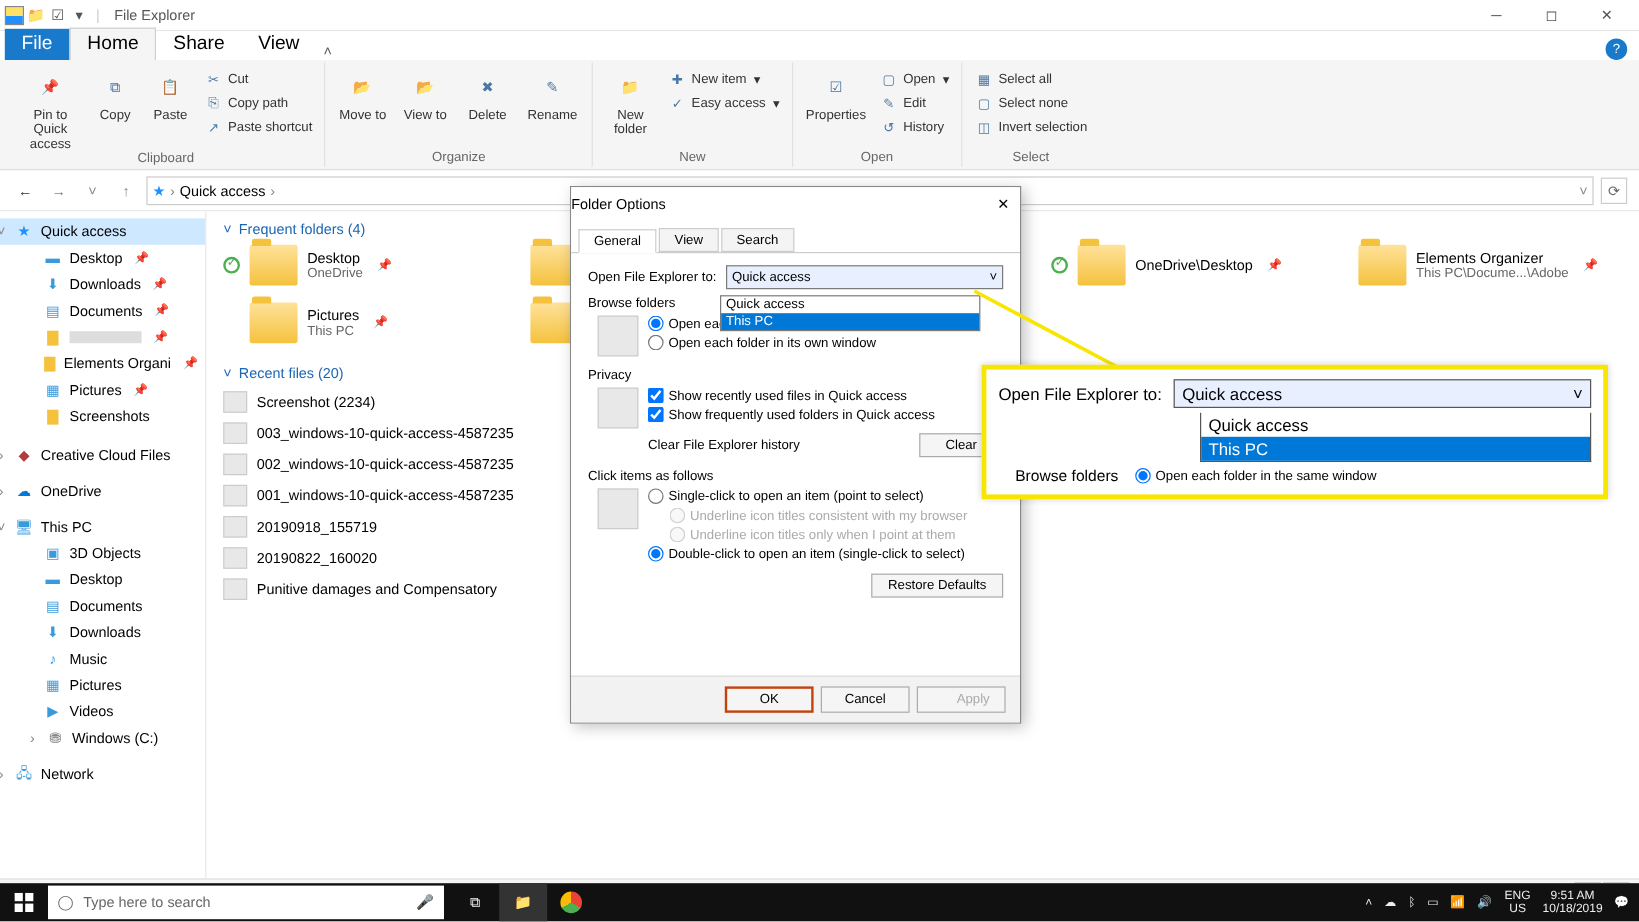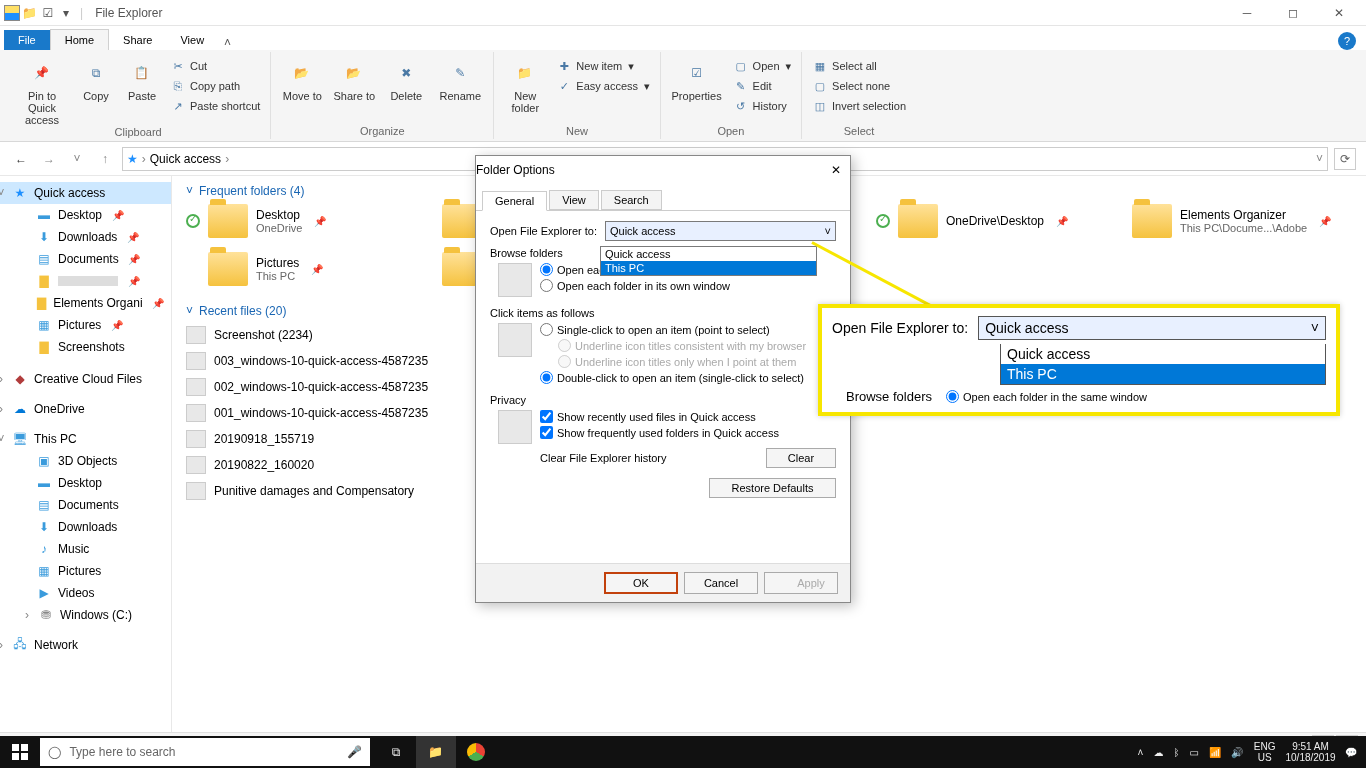--- a/index.html
+++ b/index.html
@@ -5,21 +5,21 @@
 * { margin: 0; padding: 0; box-sizing: border-box; font-family: "Segoe UI", Tahoma, sans-serif; }
 body { width: 1366px; height: 768px; background: #fff; color: #000; font-size: 12px; position: relative; overflow: hidden; }
 .titlebar { height: 26px; background: #fff; display: flex; align-items: center; padding: 0 4px; border-bottom: 1px solid #e5e5e5; }
 .titlebar .icon-row { display: flex; gap: 2px; align-items: center; }
 .titlebar .app-icon { width: 16px; height: 16px; background: linear-gradient(#ffe066 50%, #1e90ff 50%); border: 1px solid #888; }
 .titlebar .qat { width: 16px; height: 16px; display: flex; align-items: center; justify-content: center; color: #555; }
 .titlebar .title-text { margin-left: 8px; color: #555; }
 .titlebar .win-controls { margin-left: auto; display: flex; }
 .titlebar .win-controls div { width: 46px; height: 26px; display: flex; align-items: center; justify-content: center; color: #555; }
 .ribbon-tabs { height: 24px; display: flex; align-items: end; padding-left: 4px; background: #fff; }
-.ribbon-tabs .tab { padding: 4px 14px; font-size: 11px; cursor: pointer; text-align: center; }
+.ribbon-tabs .tab { padding: 4px 14px; font-size: 16px; cursor: pointer; text-align: center; }
 .ribbon-tabs .tab.file { background: #1979ca; color: #fff; }
 .ribbon-tabs .tab.active { border: 1px solid #d0d0d0; border-bottom: none; background: #f5f5f5; }
 .help-icon { margin-left: auto; margin-right: 10px; width: 18px; height: 18px; border-radius: 50%; background: #1979ca; color: #fff; display: flex; align-items: center; justify-content: center; font-size: 11px; }
 .chev-up { margin-right: 10px; color: #555; padding: 0 6px; }
 .ribbon { height: 92px; background: #f5f5f5; border-bottom: 1px solid #d8d8d8; display: flex; padding: 2px 6px; }
 .ribbon-group { display: flex; flex-direction: column; align-items: center; padding: 2px 8px; border-right: 1px solid #e0e0e0; }
 .ribbon-group:last-child { border-right: none; }
 .ribbon-group .group-body { display: flex; gap: 6px; align-items: flex-start; flex: 1; }
 .ribbon-group .group-label { font-size: 11px; color: #666; margin-top: auto; }
 .rbtn-lg { display: flex; flex-direction: column; align-items: center; justify-content: center; width: 56px; text-align: center; gap: 2px; padding-top: 4px; }
@@ -161,21 +161,21 @@
     <div class="group-label">Clipboard</div>
   </div>
   <div class="ribbon-group">
     <div class="group-body">
       <div class="rbtn-lg" style="width:46px">
           <div class="ic">📂</div>
           <div class="lbl">Move to</div>
         </div>
       <div class="rbtn-lg" style="width:46px">
           <div class="ic">📂</div>
-          <div class="lbl">Share to</div>
+          <div class="lbl">View to</div>
         </div>
       <div class="rbtn-lg" style="width:46px">
           <div class="ic">✖</div>
           <div class="lbl">Delete</div>
         </div>
       <div class="rbtn-lg" style="width:50px">
           <div class="ic">✎</div>
           <div class="lbl">Rename</div>
         </div>
     </div>
@@ -492,20 +492,40 @@
               <span>Open each folder in the same window</span>
             </label>
           <label class="opt">
               <input type="radio" style="">
               <span>Open each folder in its own window</span>
             </label>
         </div>
       </div>
     </div>
     <div class="groupbox">
+      <div class="groupbox-title">Privacy</div>
+      <div class="groupbox-body">
+        <div class="gicon"></div>
+        <div class="opt-col" style="flex:1">
+          <label class="opt">
+              <input type="checkbox" checked="" style="">
+              <span>Show recently used files in Quick access</span>
+            </label>
+          <label class="opt">
+              <input type="checkbox" checked="" style="">
+              <span>Show frequently used folders in Quick access</span>
+            </label>
+          <div class="opt" style="margin-top:6px;justify-content:space-between;width:100%">
+            <span>Clear File Explorer history</span>
+            <button class="mini-btn">Clear</button>
+          </div>
+        </div>
+      </div>
+    </div>
+    <div class="groupbox">
       <div class="groupbox-title">Click items as follows</div>
       <div class="groupbox-body">
         <div class="gicon"></div>
         <div class="opt-col">
           <label class="opt">
               <input type="radio" style="">
               <span>Single-click to open an item (point to select)</span>
             </label>
           <label class="opt dim" style="padding-left:18px">
               <input type="radio" disabled="" style="">
@@ -515,42 +535,22 @@
               <input type="radio" disabled="" style="">
               <span>Underline icon titles only when I point at them</span>
             </label>
           <label class="opt">
               <input type="radio" checked="" style="">
               <span>Double-click to open an item (single-click to select)</span>
             </label>
         </div>
       </div>
     </div>
-    <div class="groupbox">
-      <div class="groupbox-title">Privacy</div>
-      <div class="groupbox-body">
-        <div class="gicon"></div>
-        <div class="opt-col" style="flex:1">
-          <label class="opt">
-              <input type="checkbox" checked="" style="">
-              <span>Show recently used files in Quick access</span>
-            </label>
-          <label class="opt">
-              <input type="checkbox" checked="" style="">
-              <span>Show frequently used folders in Quick access</span>
-            </label>
-          <div class="opt" style="margin-top:6px;justify-content:space-between;width:100%">
-            <span>Clear File Explorer history</span>
-            <button class="mini-btn">Clear</button>
-          </div>
-        </div>
-      </div>
-    </div>
     <div style="text-align:right;margin-top:8px">
-      <button class="mini-btn" style="width:127px">Restore Defaults</button>
+      <button class="mini-btn" style="width:110px">Restore Defaults</button>
     </div>
   </div>
   <div class="dlg-buttons">
     <button class="primary">OK</button>
     <button>Cancel</button>
     <button class="disabled">Apply</button>
   </div>
 </div>
 
 <div class="dlg-dropdown">

